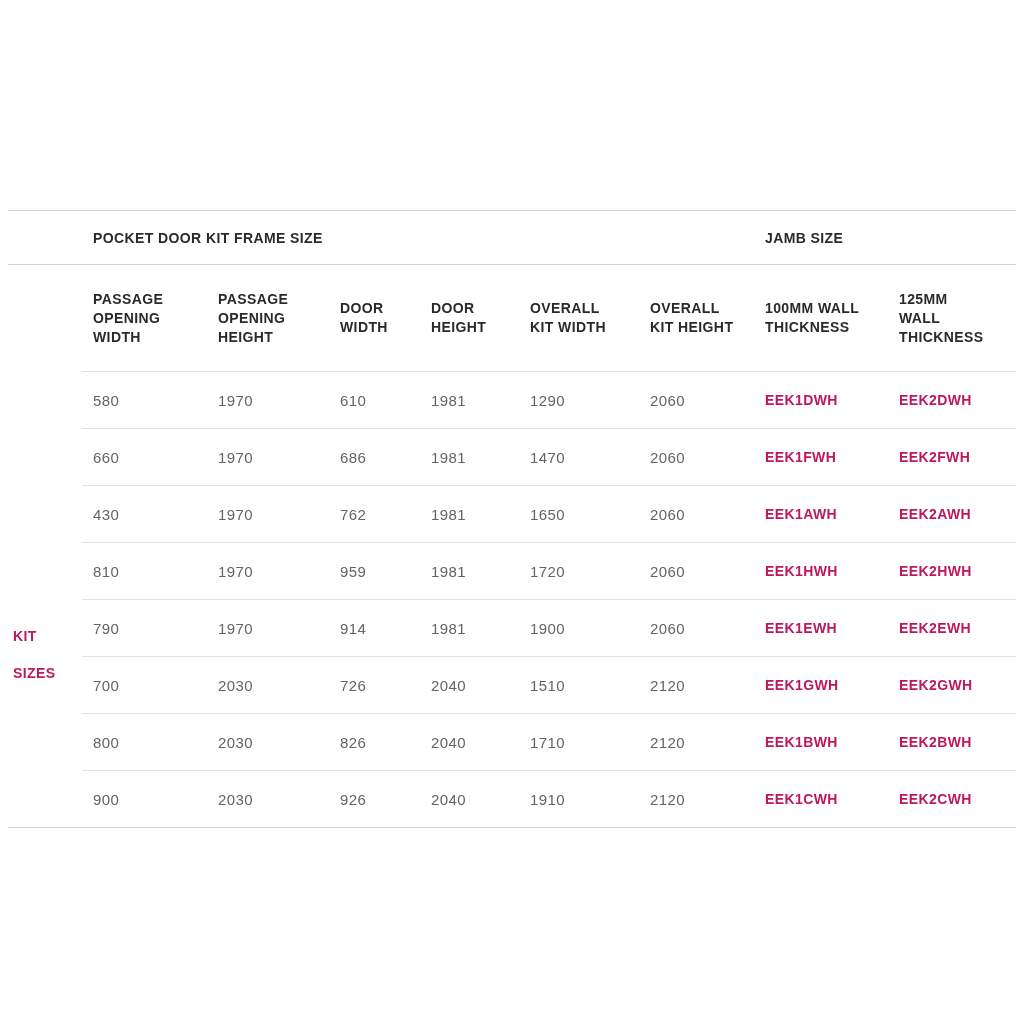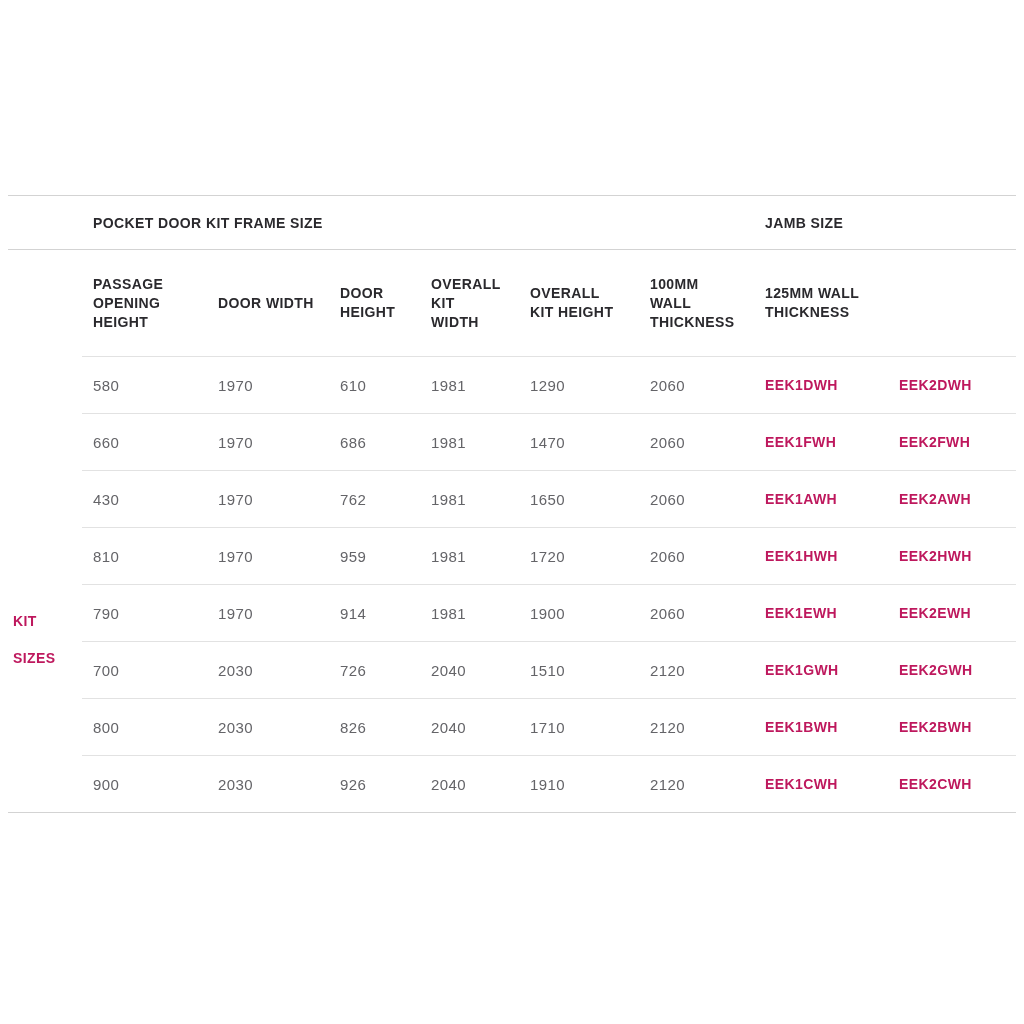--- a/index.html
+++ b/index.html
@@ -4,21 +4,21 @@
 <style>
   * { margin: 0; padding: 0; box-sizing: border-box; }
   html, body {
     width: 1024px; height: 1024px;
     background: #ffffff;
     font-family: "Liberation Sans", "DejaVu Sans", sans-serif;
     overflow: hidden;
   }
   .spec-table {
     position: absolute;
-    left: 8px; top: 195px;
+    left: 8px; top: 210px;
     width: 1008px;
   }
   
   .group-row {
     display: grid;
     grid-template-columns: 85px 672px 251px;
     align-items: center;
     height: 55px;
     border-top: 1px solid #d3d3d3;
     border-bottom: 1px solid #d3d3d3;
@@ -92,20 +92,21 @@
 <div class="spec-table">
 
   <div class="group-row">
     <div></div>
     <div class="group-label">POCKET DOOR KIT FRAME SIZE</div>
     <div class="group-label">JAMB SIZE</div>
   </div>
 
   <div class="header-row">
     <div></div>
+    <div class="th">PASSAGE OPENING WIDTH</div>
     <div class="th">PASSAGE OPENING HEIGHT</div>
     <div class="th">DOOR WIDTH</div>
     <div class="th">DOOR HEIGHT</div>
     <div class="th">OVERALL KIT WIDTH</div>
     <div class="th">OVERALL KIT HEIGHT</div>
     <div class="th">100MM WALL THICKNESS</div>
     <div class="th">125MM WALL THICKNESS</div>
   </div>
 
   <div class="divider"></div>

